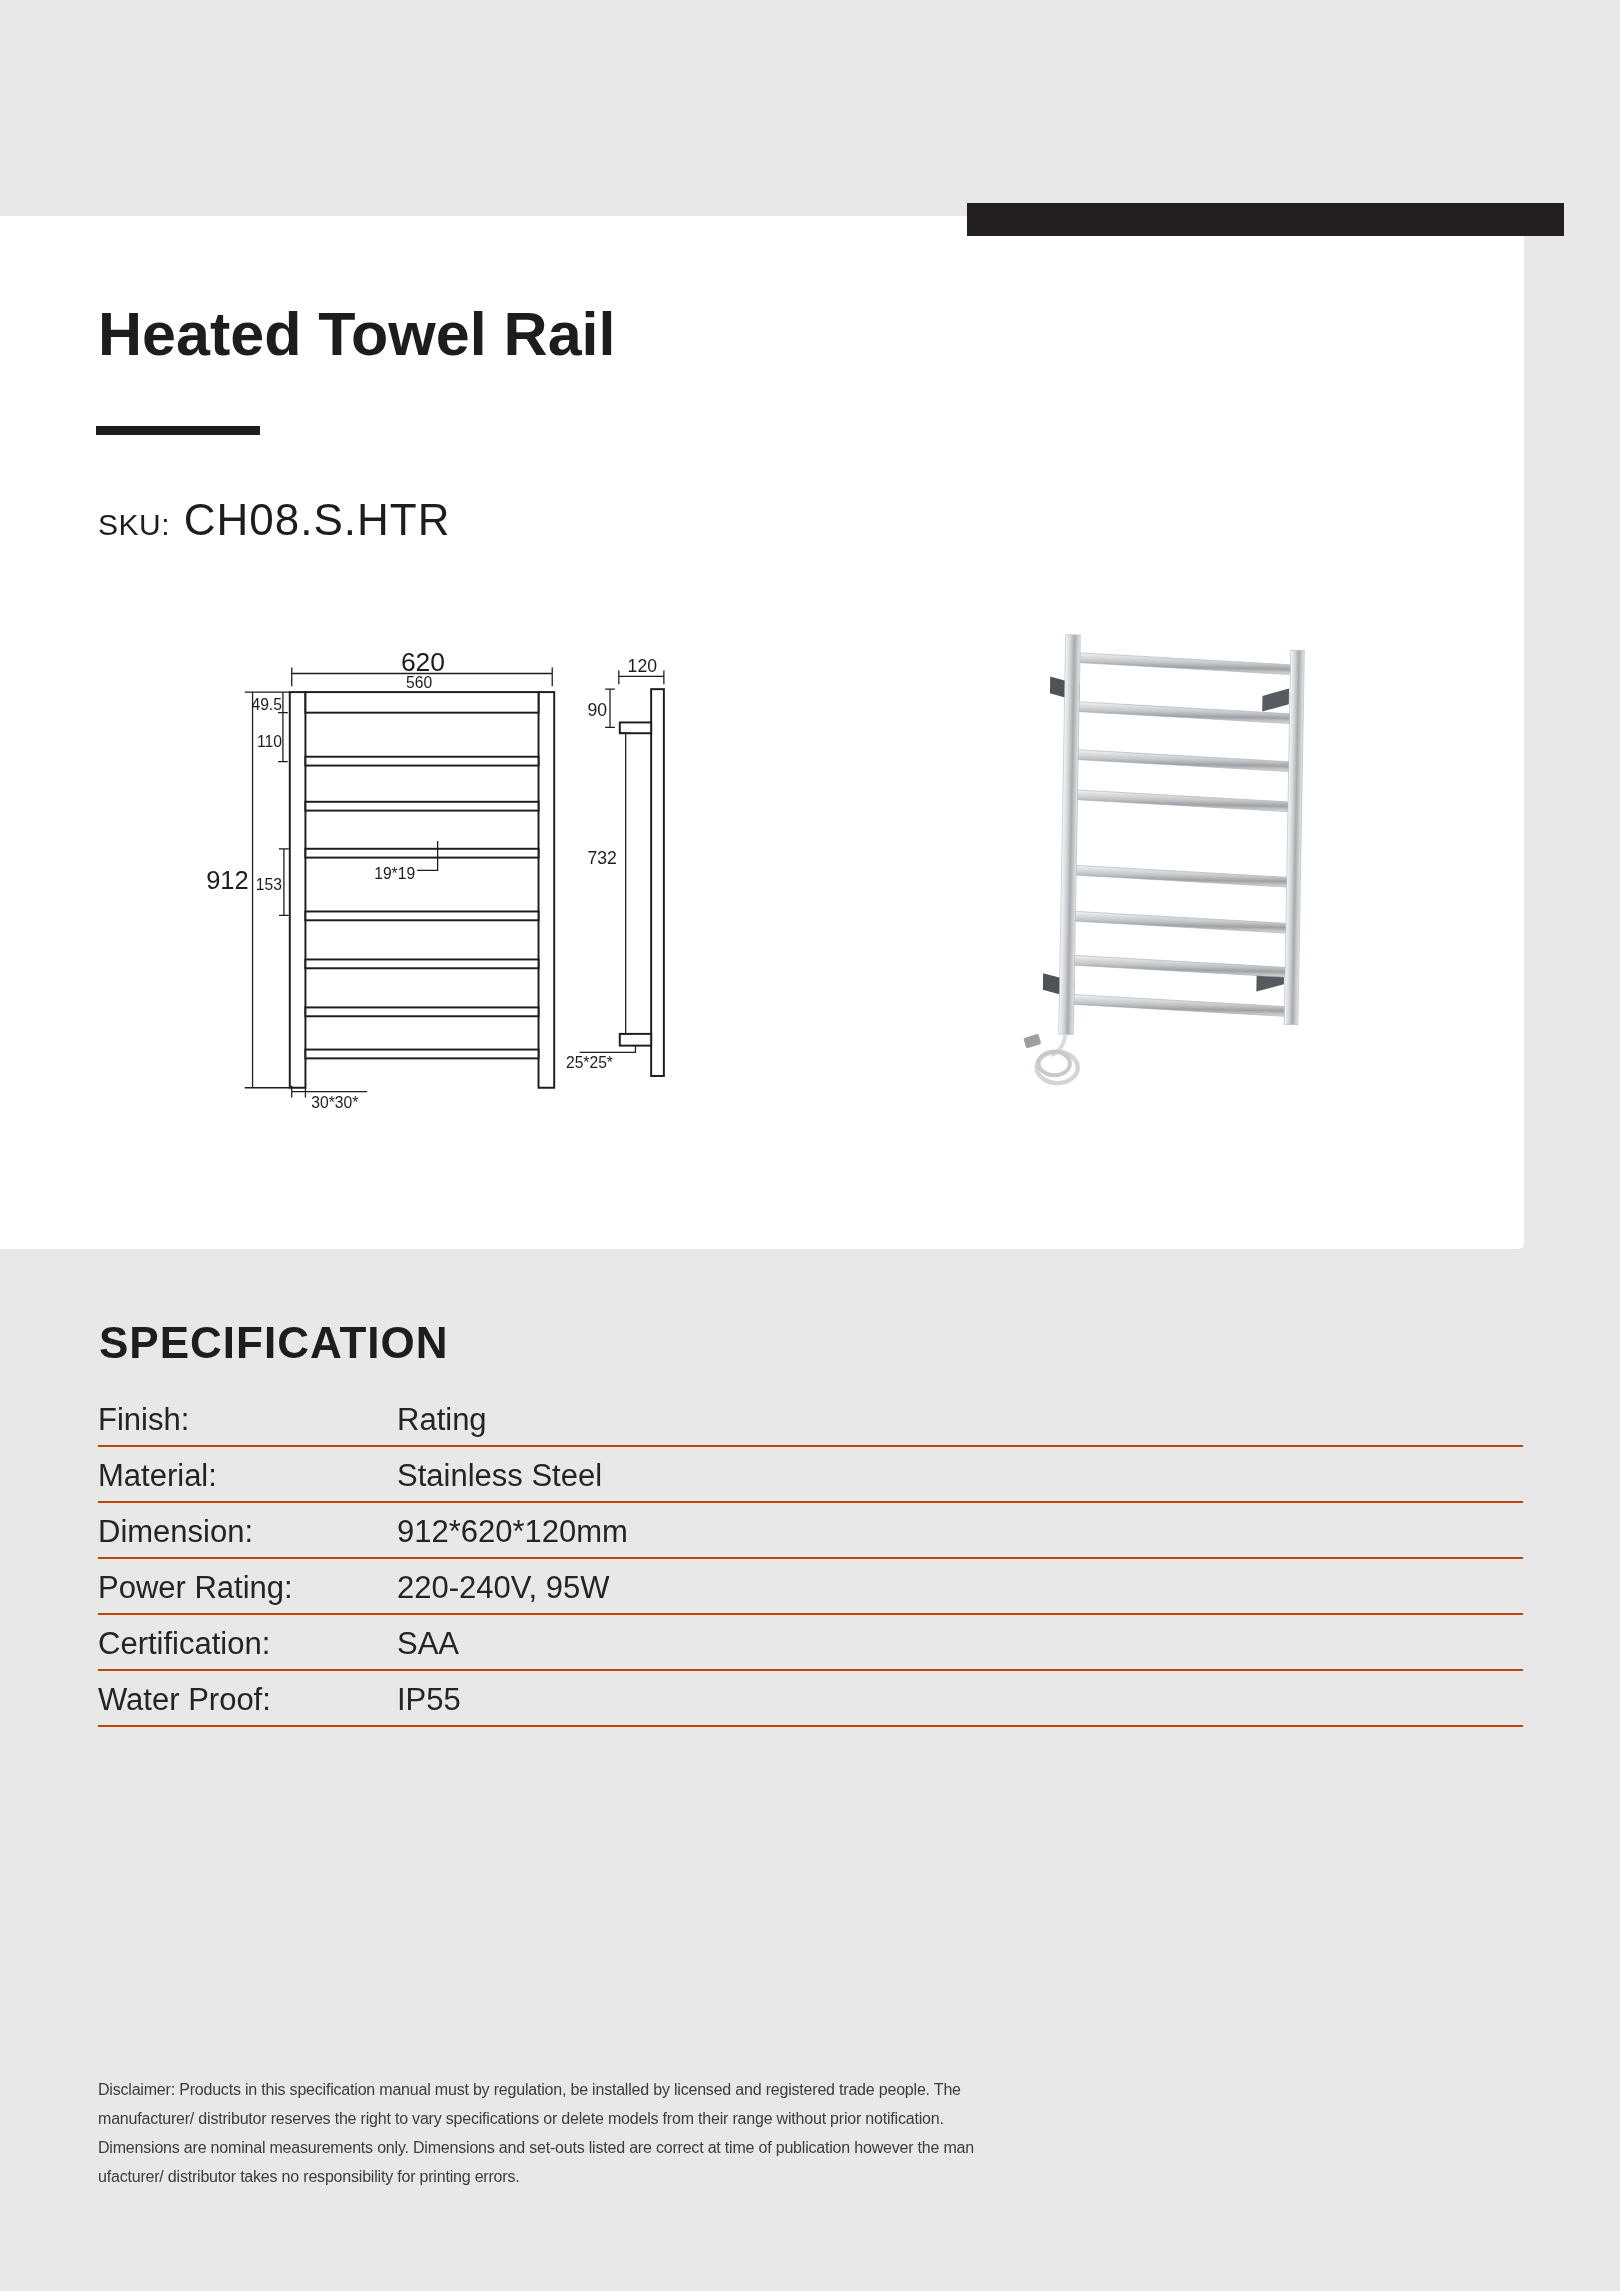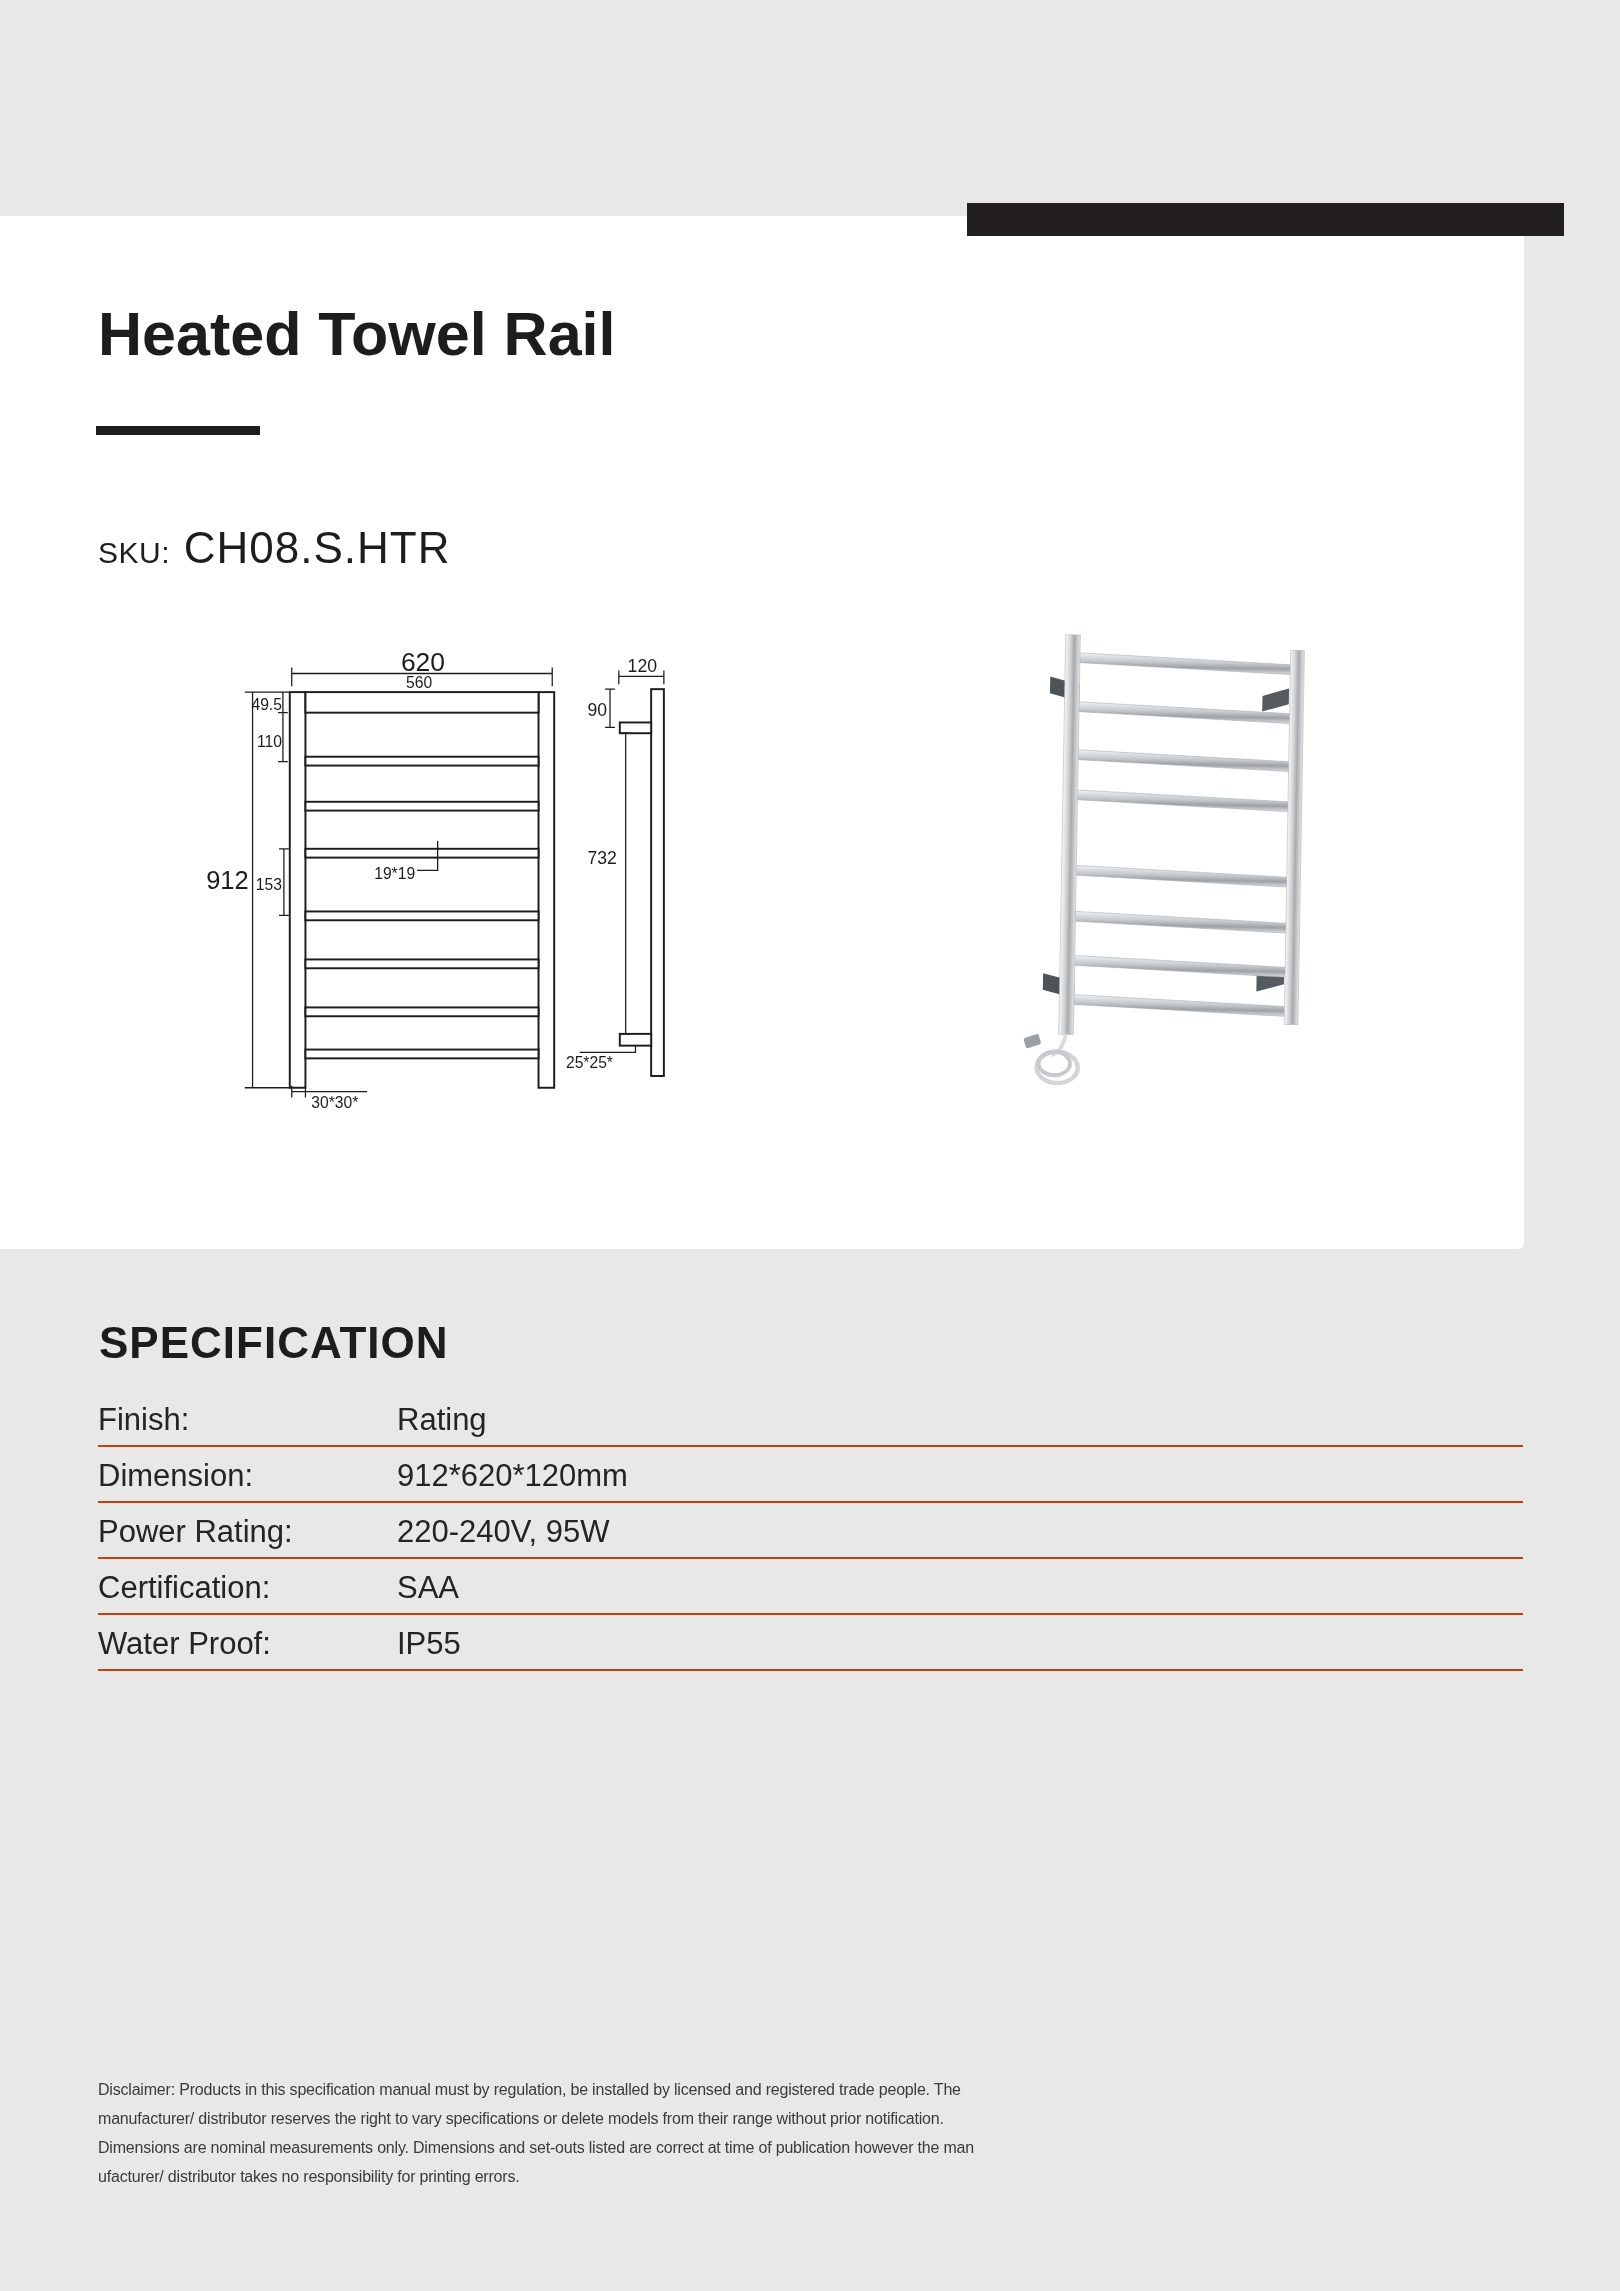--- a/index.html
+++ b/index.html
@@ -24,21 +24,21 @@
 
   .page-title{
     position:absolute;left:98px;top:304px;margin:0;
     font-size:61px;font-weight:bold;letter-spacing:0px;color:#1d1d1b;
     line-height:1;
   }
   .title-underline{
     position:absolute;left:96px;top:426px;width:164px;height:8.8px;background:#1d1d1b;
   }
   .sku-row{
-    position:absolute;left:98px;top:495px;display:flex;align-items:baseline;gap:13.7px;margin-top:28px;
+    position:absolute;left:98px;top:495px;display:flex;align-items:baseline;gap:13.7px;
   }
   .sku-label{font-size:30px;font-weight:500;letter-spacing:0.5px;}
   .sku-value{font-size:44px;font-weight:500;letter-spacing:1px;}
 
   svg text{fill:#1d1d1b;font-family:"Liberation Sans","DejaVu Sans",sans-serif;}
   svg .part{fill:#ffffff;stroke:#1d1d1b;stroke-width:2;}
   svg .dim{stroke:#1d1d1b;stroke-width:1.3;fill:none;}
   svg .dim-big{font-size:27px;}
   svg .dim-mid{font-size:26px;}
   svg .dim-sm{font-size:16px;}
@@ -189,20 +189,24 @@
   </svg>
 
   <h2 class="spec-heading">SPECIFICATION</h2>
 
   <div class="spec-table">
     <div class="spec-row">
       <div class="spec-label">Finish:</div>
       <div class="spec-value">Rating</div>
     </div>
     <div class="spec-row">
+      <div class="spec-label">Material:</div>
+      <div class="spec-value">Stainless Steel</div>
+    </div>
+    <div class="spec-row">
       <div class="spec-label">Dimension:</div>
       <div class="spec-value">912*620*120mm</div>
     </div>
     <div class="spec-row">
       <div class="spec-label">Power Rating:</div>
       <div class="spec-value">220-240V, 95W</div>
     </div>
     <div class="spec-row">
       <div class="spec-label">Certification:</div>
       <div class="spec-value">SAA</div>

